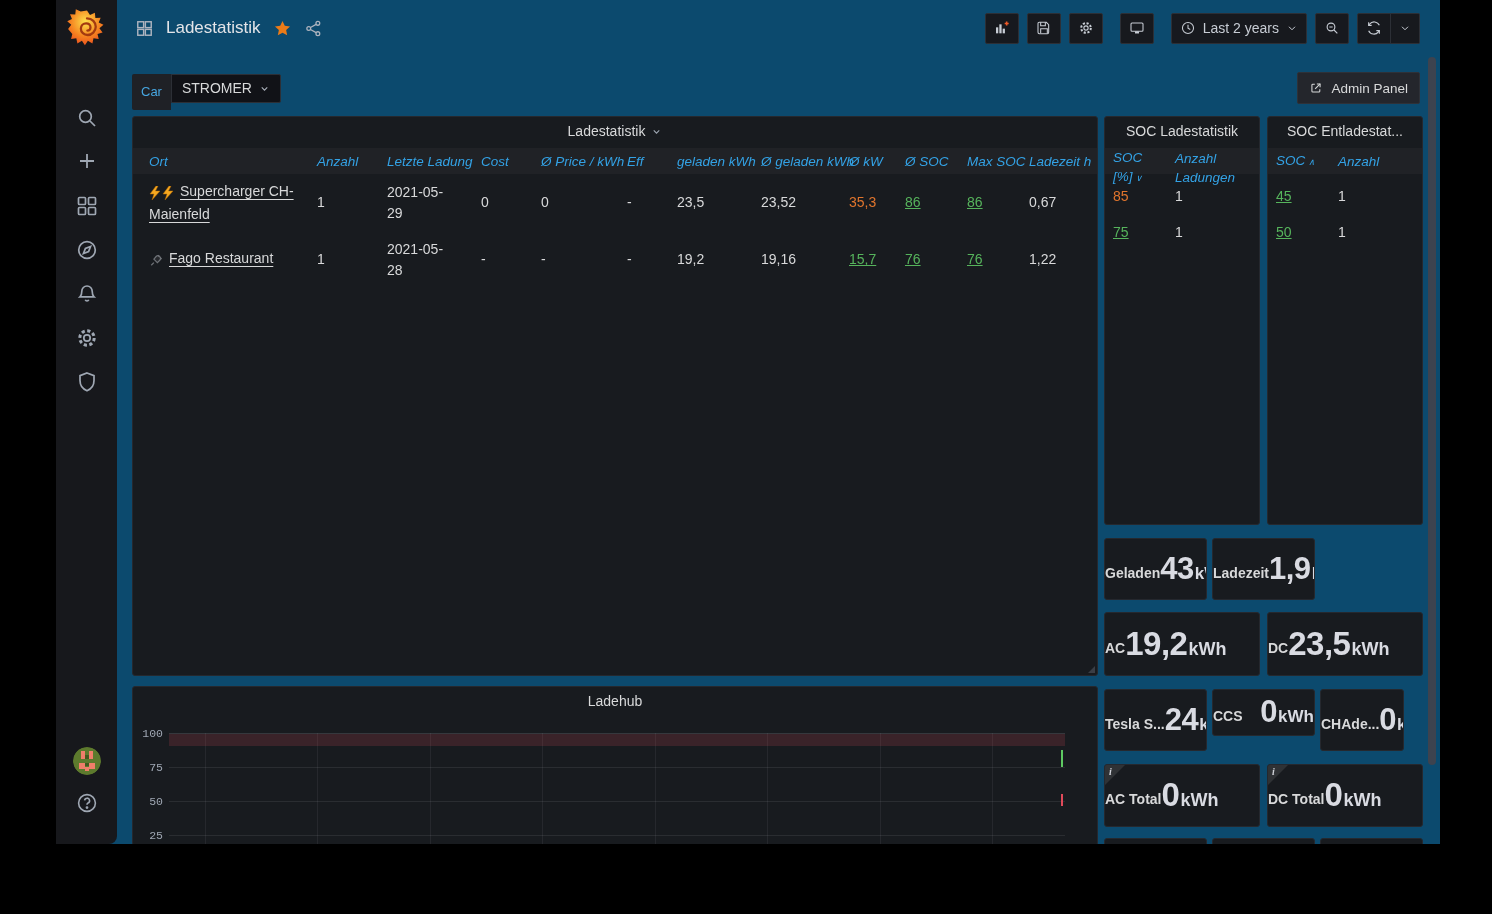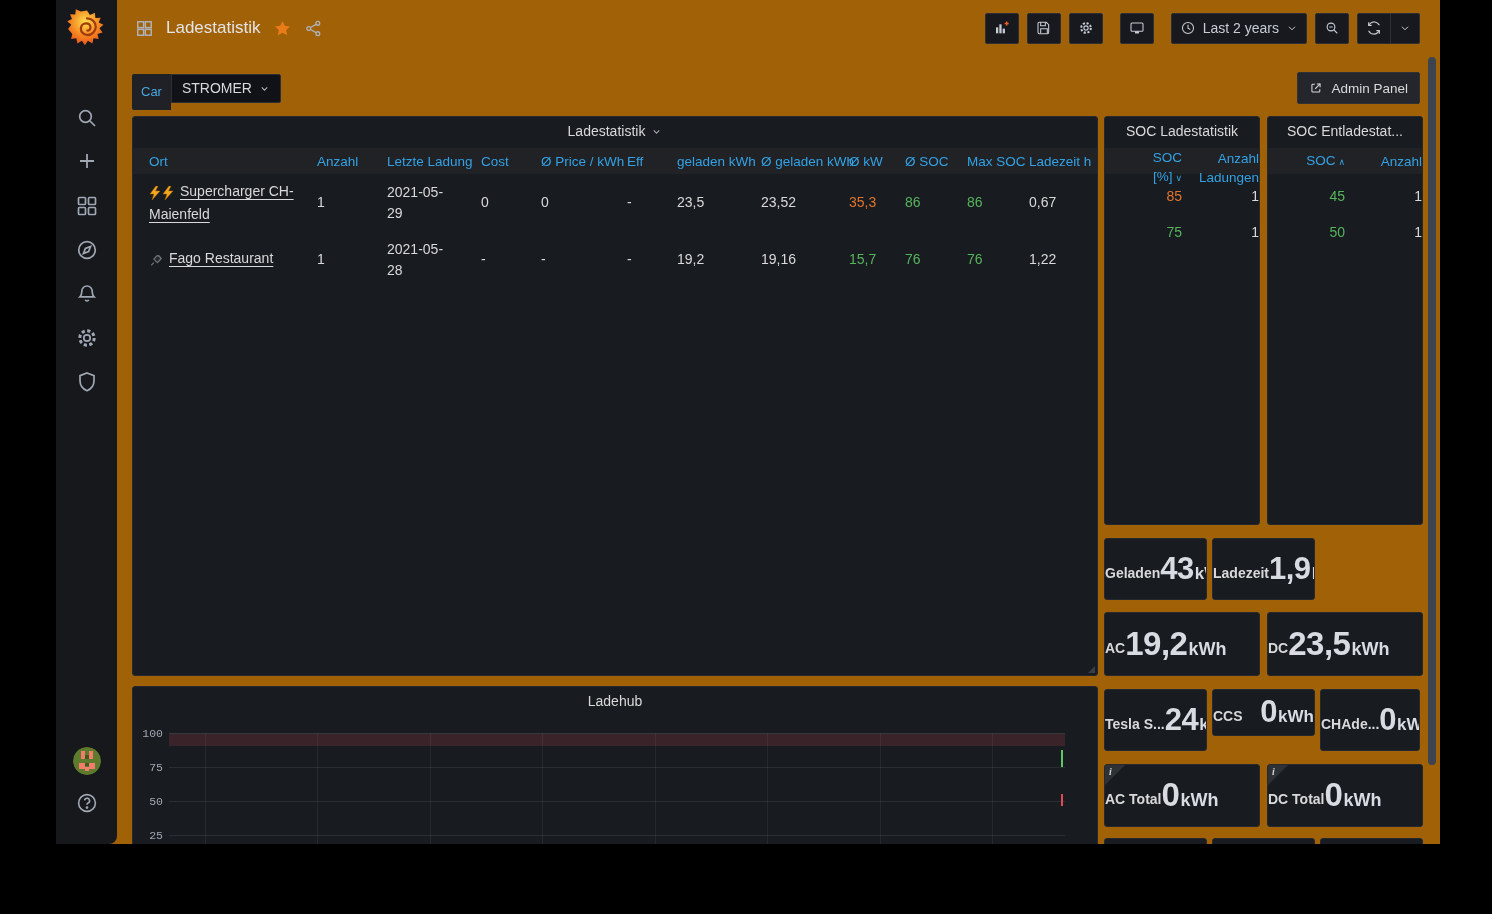--- a/index.html
+++ b/index.html
@@ -1,17 +1,17 @@
 <!DOCTYPE html>
 <html><head>
 <meta charset="utf-8">
 <style>
   html,body{margin:0;padding:0;background:#000;width:1492px;height:914px;overflow:hidden;
     font-family:"Liberation Sans",sans-serif;-webkit-font-smoothing:antialiased;}
-  .app{position:absolute;left:56px;top:0;width:1384px;height:844px;background:#a16207;overflow:hidden;color:#d8d9da;}
+  .app{position:absolute;left:56px;top:0;width:1384px;height:844px;background:#0c4a6e;overflow:hidden;color:#d8d9da;}
   
   .sidebar{position:absolute;left:0;top:0;width:61px;height:844px;background:#17181c;border-radius:0 0 8px 0;}
   .sb-i{position:absolute;left:50%;transform:translateX(-50%);width:24px;height:24px;color:#9fa7b3;cursor:pointer;}
   .sb-i svg{width:100%;height:100%;}
   .logo{position:absolute;left:50%;transform:translateX(-50%);top:7px;width:42px;height:42px;cursor:pointer;}
   .avatar{position:absolute;left:50%;transform:translateX(-50%);top:747px;width:28px;height:28px;border-radius:50%;overflow:hidden;cursor:pointer;}
   
   .navbar{position:absolute;left:61px;top:0;right:0;height:56px;display:flex;align-items:center;}
   .nav-left{display:flex;align-items:center;gap:12px;margin-left:18px;}
   .nav-title{font-size:17px;font-weight:500;color:#e3e4e8;}
@@ -35,55 +35,55 @@
   .admin-btn{margin-left:auto;height:30px;background:#24262c;border:1px solid #2e3138;border-radius:2px;display:flex;align-items:center;gap:8px;padding:0 11px;font-size:13.5px;font-weight:500;color:#d8d9da;cursor:pointer;}
   .admin-btn svg{width:14px;height:14px;color:#d8d9da;}
   
   .panel{position:absolute;background:#181b1f;border:1px solid #25282e;border-radius:3px;box-sizing:border-box;}
   .p-title{height:28px;display:flex;align-items:center;justify-content:center;gap:6px;font-size:14px;font-weight:500;color:#d8d9da;cursor:pointer;white-space:nowrap;overflow:hidden;}
   .p-title svg{width:11px;height:11px;color:#9fa7b3;flex:0 0 auto;}
   
   .pm{left:76px;top:116px;width:966px;height:560px;}
   .tbl-head,.tbl-row{display:grid;grid-template-columns:168px 70px 94px 60px 86px 50px 84px 88px 56px 62px 62px 58px;padding-left:16px;align-items:center;}
   .tbl-head{background:#202226;height:26px;margin-top:3px;}
-  .th{color:#33a2e5;font-size:13.5px;font-weight:500;white-space:nowrap;cursor:pointer;}
+  .th{color:#33a2e5;font-size:13.5px;font-weight:500;white-space:nowrap;cursor:pointer;font-style:italic;}
   .tbl-row{min-height:57px;font-size:14px;color:#d8d9da;}
   .cell{line-height:1.45;}
-  .cell.green{color:#56b45c;}
+  .cell.green{color:#56b45c;text-decoration:underline;}
   .cell.orange{color:#e0752d;}
   .ort-link{text-decoration:underline;text-underline-offset:3px;cursor:pointer;color:#d8d9da;}
   .ort-cell{padding-right:14px;}
   .row-icon{display:inline-block;vertical-align:-2px;margin-right:5px;}
   .date-wrap{display:inline-block;width:62px;}
   .resize-corner{position:absolute;right:2px;bottom:2px;width:0;height:0;border-bottom:7px solid #3a3e46;border-left:7px solid transparent;}
   
   .p-socl{left:1048px;top:116px;width:156px;height:409px;}
   .p-socd{left:1211px;top:116px;width:156px;height:409px;}
-  .soc-head,.soc-row{display:grid;grid-template-columns:62px 1fr;padding-left:15px;align-items:start;text-align:right;}
+  .soc-head,.soc-row{display:grid;grid-template-columns:62px 1fr;padding-left:8px;align-items:start;}
   .soc-head{background:#202226;height:26px;margin-top:3px;align-items:center;overflow:visible;}
   .soc-head .th{white-space:normal;line-height:19px;position:relative;z-index:2;}
   .soc-row{height:36px;font-size:14px;padding-top:12px;box-sizing:border-box;}
   .sort-desc::after{content:"∨";font-size:9px;margin-left:3px;color:#33a2e5;}
   .sort-asc::after{content:"∧";font-size:9px;margin-left:3px;color:#33a2e5;}
   
   .stat{display:flex;flex-direction:row;align-items:center;overflow:hidden;}
   .stat-title{margin-top:7px;font-size:14px;font-weight:600;color:#d8d9da;white-space:nowrap;}
   .stat-value{margin-top:-1px;display:flex;align-items:baseline;color:#d9dbe2;font-weight:700;}
   .stat .num{font-size:31px;letter-spacing:-0.5px;}
   .stat .unit{font-size:17px;margin-left:1px;}
   .stat.wide .num{font-size:33px;}
   .stat.wide .unit{font-size:18px;}
   .s-geladen{left:1048px;top:538px;width:103px;height:62px;}
   .s-ladezeit{left:1156px;top:538px;width:103px;height:62px;}
   .s-anz{left:1264px;top:538px;width:103px;height:62px;}
   .s-ac{left:1048px;top:612px;width:156px;height:64px;}
   .s-dc{left:1211px;top:612px;width:156px;height:64px;}
   .s-tesla{left:1048px;top:689px;width:103px;height:62px;}
   .s-ccs{left:1156px;top:689px;width:103px;height:47px;justify-content:space-between;}
-  .s-chade{left:1264px;top:689px;width:100px;height:62px;}
+  .s-chade{left:1264px;top:689px;width:84px;height:62px;}
   .s-actotal{left:1048px;top:764px;width:156px;height:63px;}
   .s-dctotal{left:1211px;top:764px;width:156px;height:63px;}
   .info-corner{position:absolute;top:0;left:0;width:0;height:0;border-top:20px solid rgba(255,255,255,0.10);border-right:20px solid transparent;}
   .info-i{position:absolute;top:1px;left:4px;font-size:10px;font-style:italic;font-weight:700;color:#cfd2d8;font-family:"Liberation Serif",serif;}
   
   .p-ladehub{left:76px;top:686px;width:966px;height:160px;}
   .ytick{position:absolute;width:26px;text-align:right;font-size:11.5px;color:#9fa7b3;transform:translateY(-50%);left:4px;font-family:Liberation Mono, monospace;}
   .hgrid{position:absolute;left:36px;width:896px;height:1px;background:rgba(204,210,220,0.10);}
   .vgrid{position:absolute;top:46px;height:114px;width:1px;background:rgba(204,210,220,0.08);}
   .band{position:absolute;left:36px;top:47px;width:896px;height:12px;background:rgba(235,80,95,0.16);}

